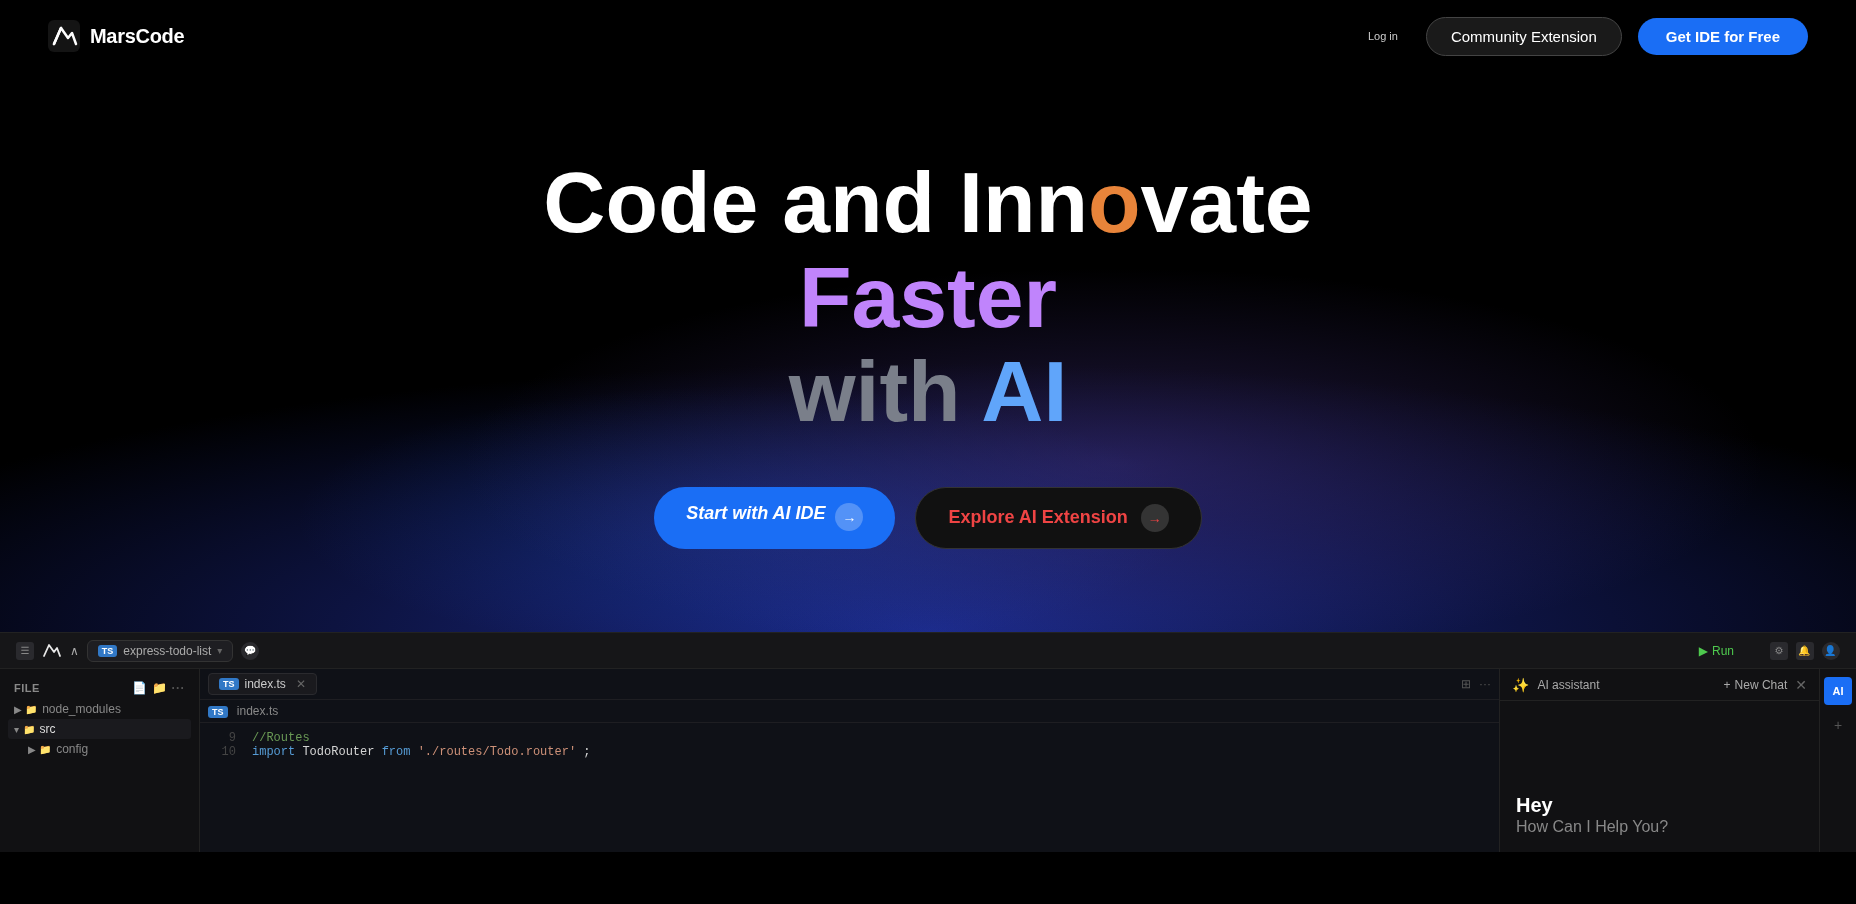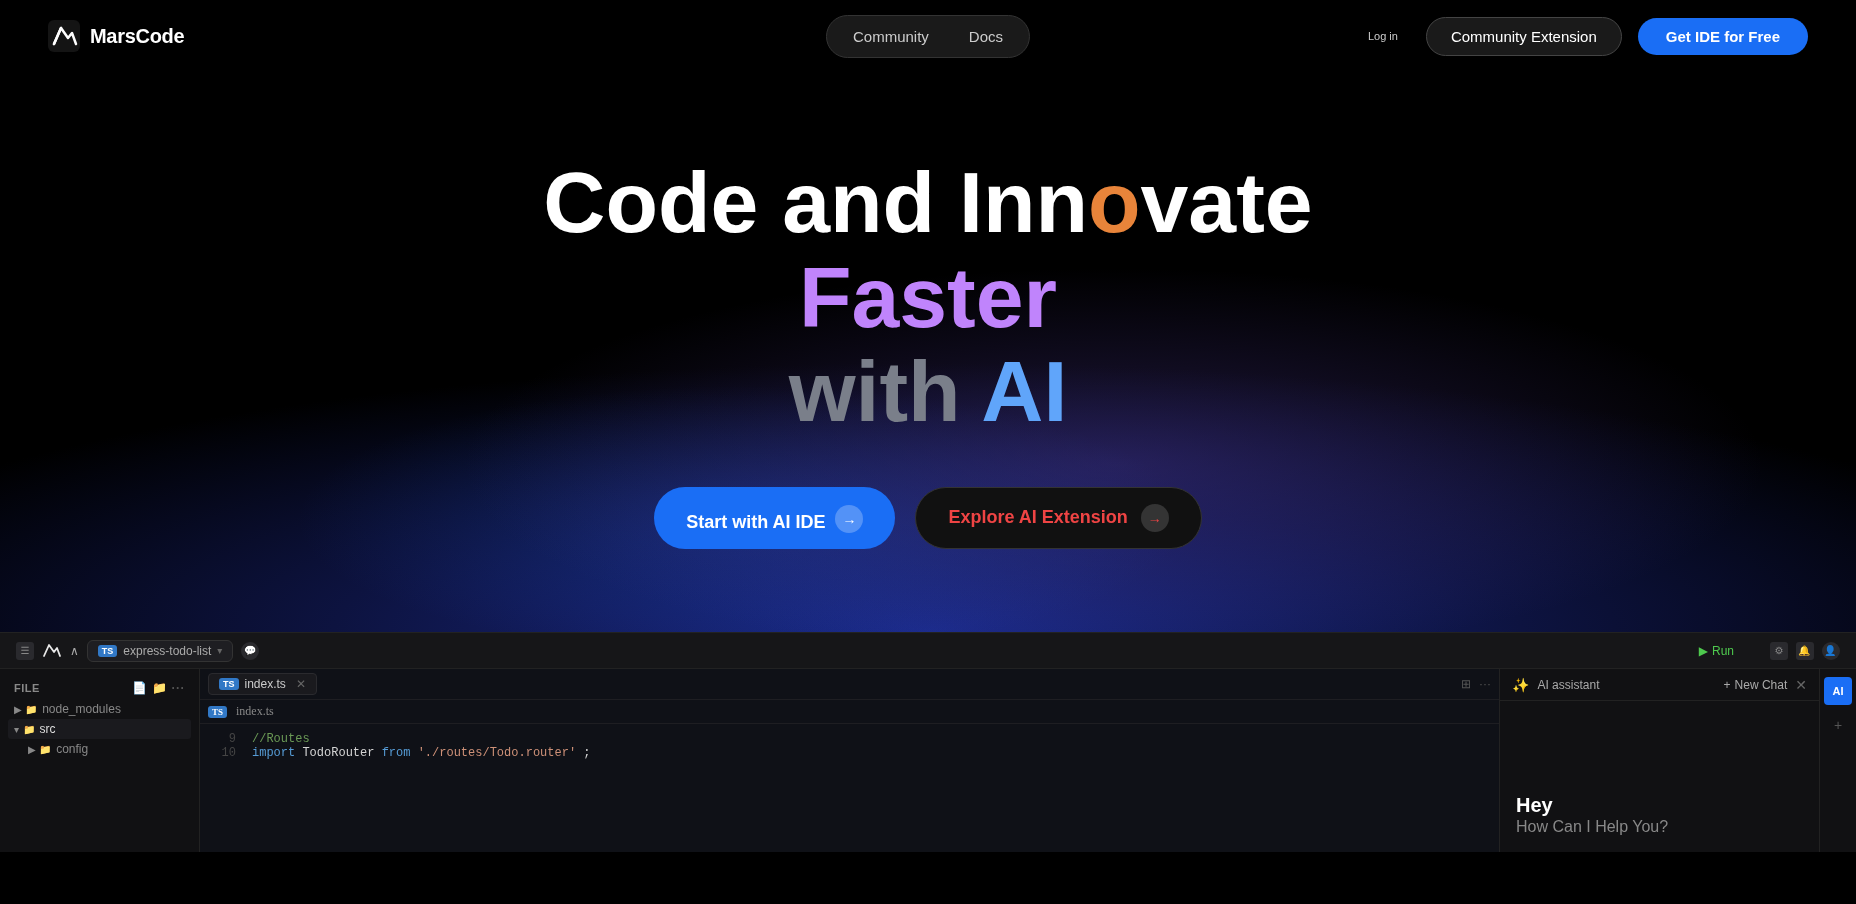--- a/index.html
+++ b/index.html
@@ -134,30 +134,31 @@
       color: #6b7280;
     }
     .hero-buttons {
       display: flex;
       gap: 20px;
       position: relative;
       z-index: 2;
     }
     .btn-start {
       display: flex;
-      align-items: flex-end;
+      align-items: flex-start;
       gap: 10px;
       background: #1a6ef5;
       border: none;
       border-radius: 999px;
       padding: 16px 32px;
       font-size: 18px;
       font-weight: 600;
       color: #fff;
       cursor: pointer;
+      font-style: italic;
     }
     .btn-arrow-circle {
       width: 28px;
       height: 28px;
       background: rgba(255,255,255,0.25);
       border-radius: 50%;
       display: flex;
       align-items: center;
       justify-content: center;
       font-size: 14px;
@@ -431,26 +432,20 @@
 <nav class="navbar">
   <div class="logo">
     <svg class="logo-icon" viewBox="0 0 32 32" fill="none">
       <rect width="32" height="32" rx="6" fill="#fff" fill-opacity="0.08"></rect>
       <path d="M6 24L13 8L20 18L24 13L28 24" stroke="#fff" stroke-width="2.5" stroke-linecap="round" stroke-linejoin="round"></path>
       <path d="M6 24L13 8" stroke="#fff" stroke-width="2.5" stroke-linecap="round"></path>
     </svg>
     <span class="logo-text">MarsCode</span>
   </div>
 
-  <div class="nav-center">
-    <div class="nav-pill">
-      <div class="nav-pill-item">Community</div>
-      <div class="nav-pill-item">Docs</div>
-    </div>
-  </div>
 
   <div class="nav-right">
     <span class="nav-login">Log in</span>
     <button class="btn-download">Community Extension</button>
     <button class="btn-get-ide">Get IDE for Free</button>
   </div>
 </nav>
 
 <section class="hero">
   <h1 class="hero-title">
@@ -535,21 +530,21 @@
           <div class="ide-editor-tab">
             <span class="ts-badge">TS</span>
             <span>index.ts</span>
             <span style="color:#666;font-size:12px;margin-left:4px;">✕</span>
           </div>
           <div style="margin-left:auto;display:flex;gap:8px;">
             <span style="color:#555;font-size:12px;cursor:pointer;">⊞</span>
             <span style="color:#555;font-size:12px;cursor:pointer;">···</span>
           </div>
         </div>
-        <div style="padding:4px 16px 4px 8px;font-size:12px;color:#888;font-family:Liberation Serif, serif;background:#0f1117;border-bottom:1px solid #1e1e22;">
+        <div style="padding:4px 16px 4px 8px;font-size:12px;color:#888;font-family:Liberation Sans, sans-serif;background:#0f1117;border-bottom:1px solid #1e1e22;">
           <span class="ts-badge">TS</span>
           <span style="margin-left:6px;">index.ts</span>
         </div>
         <div class="ide-editor-content">
           <div class="code-line">
             <span class="line-num">9</span>
             <span class="code-comment">//Routes</span>
           </div>
           <div class="code-line">
             <span class="line-num">10</span>

